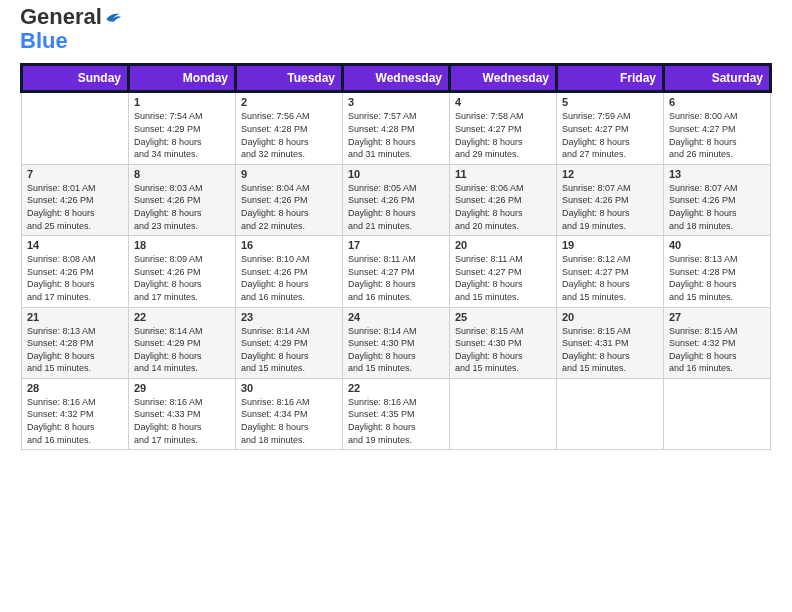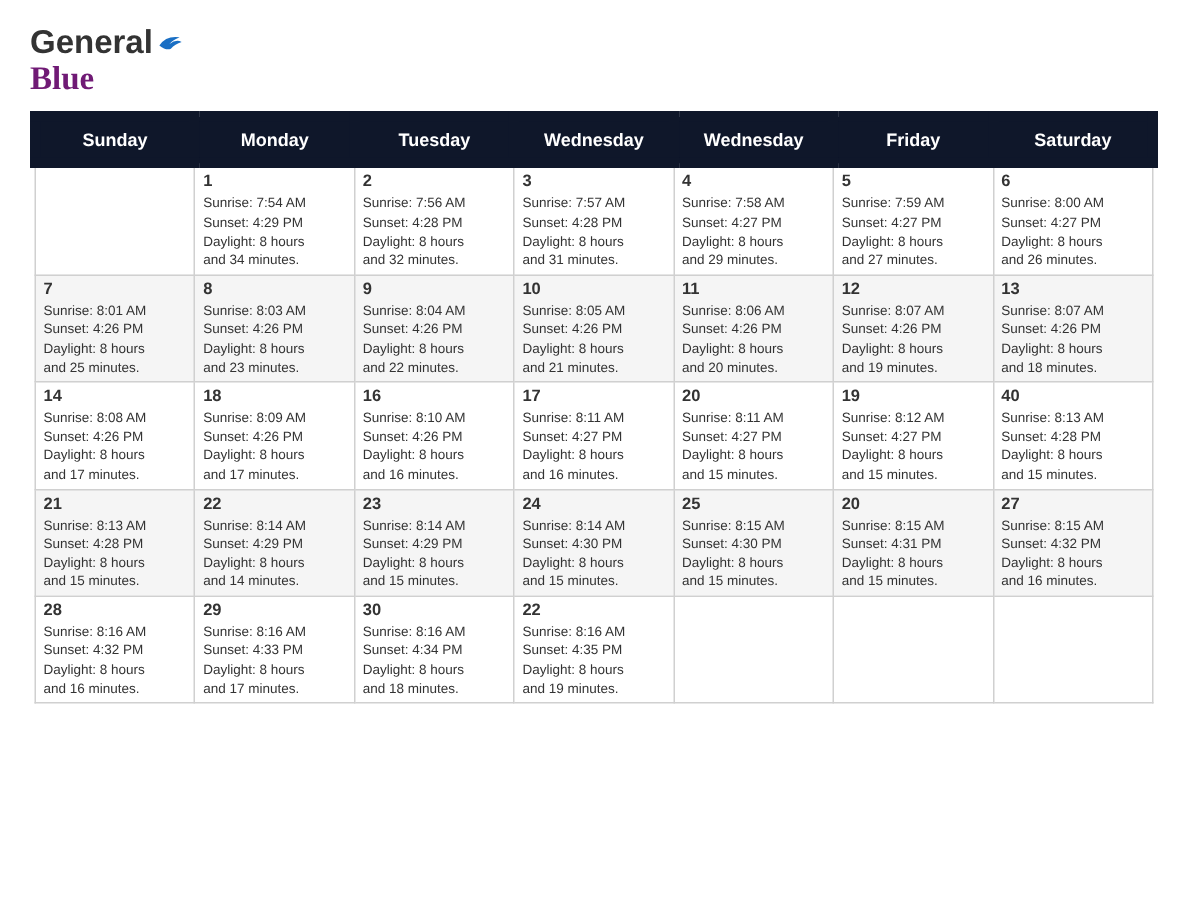--- a/index.html
+++ b/index.html
@@ -6,43 +6,42 @@
     body {
       width: 792px;
       height: 612px;
       background: #fff;
       font-family: Arial, sans-serif;
       overflow: hidden;
     }
     .page {
       width: 792px;
       height: 432px;
-      padding: 16px 20px;
+      padding: 5px 20px;
       display: flex;
       flex-direction: column;
     }
     .header {
       display: flex;
       justify-content: space-between;
       align-items: flex-start;
       margin-bottom: 10px;
     }
     .logo {
       display: flex;
       align-items: center;
     }
     .logo-text {
       font-size: 22px;
       font-weight: bold;
       color: #333;
       line-height: 1.1;
     }
     .logo-text span {
-      color: #701a75;
-      font-family: Liberation Serif, serif;
+      color: #3b82f6;
     }
     .logo-icon {
       width: 18px;
       height: 18px;
       margin-left: 2px;
     }
     .title-section {
       text-align: right;
     }
     .month-year {
@@ -53,27 +52,27 @@
     .location {
       font-size: 14px;
       color: #555;
     }
     .calendar {
       width: 100%;
       border-collapse: collapse;
       flex: 1;
     }
     .calendar thead tr th {
-      background-color: #0f172a;
+      background-color: #6d28d9;
       color: #fff;
       font-size: 12px;
       font-weight: bold;
       padding: 5px 6px;
-      text-align: center;
-      border: 7px solid #0f172a;
+      text-align: right;
+      border: 3px solid #0f172a;
     }
     .calendar tbody tr td {
       border: 1px solid #d0d0d0;
       vertical-align: top;
       padding: 3px 5px;
       font-size: 9.5px;
       color: #333;
       width: calc(100% / 7);
       background: #fff;
     }

